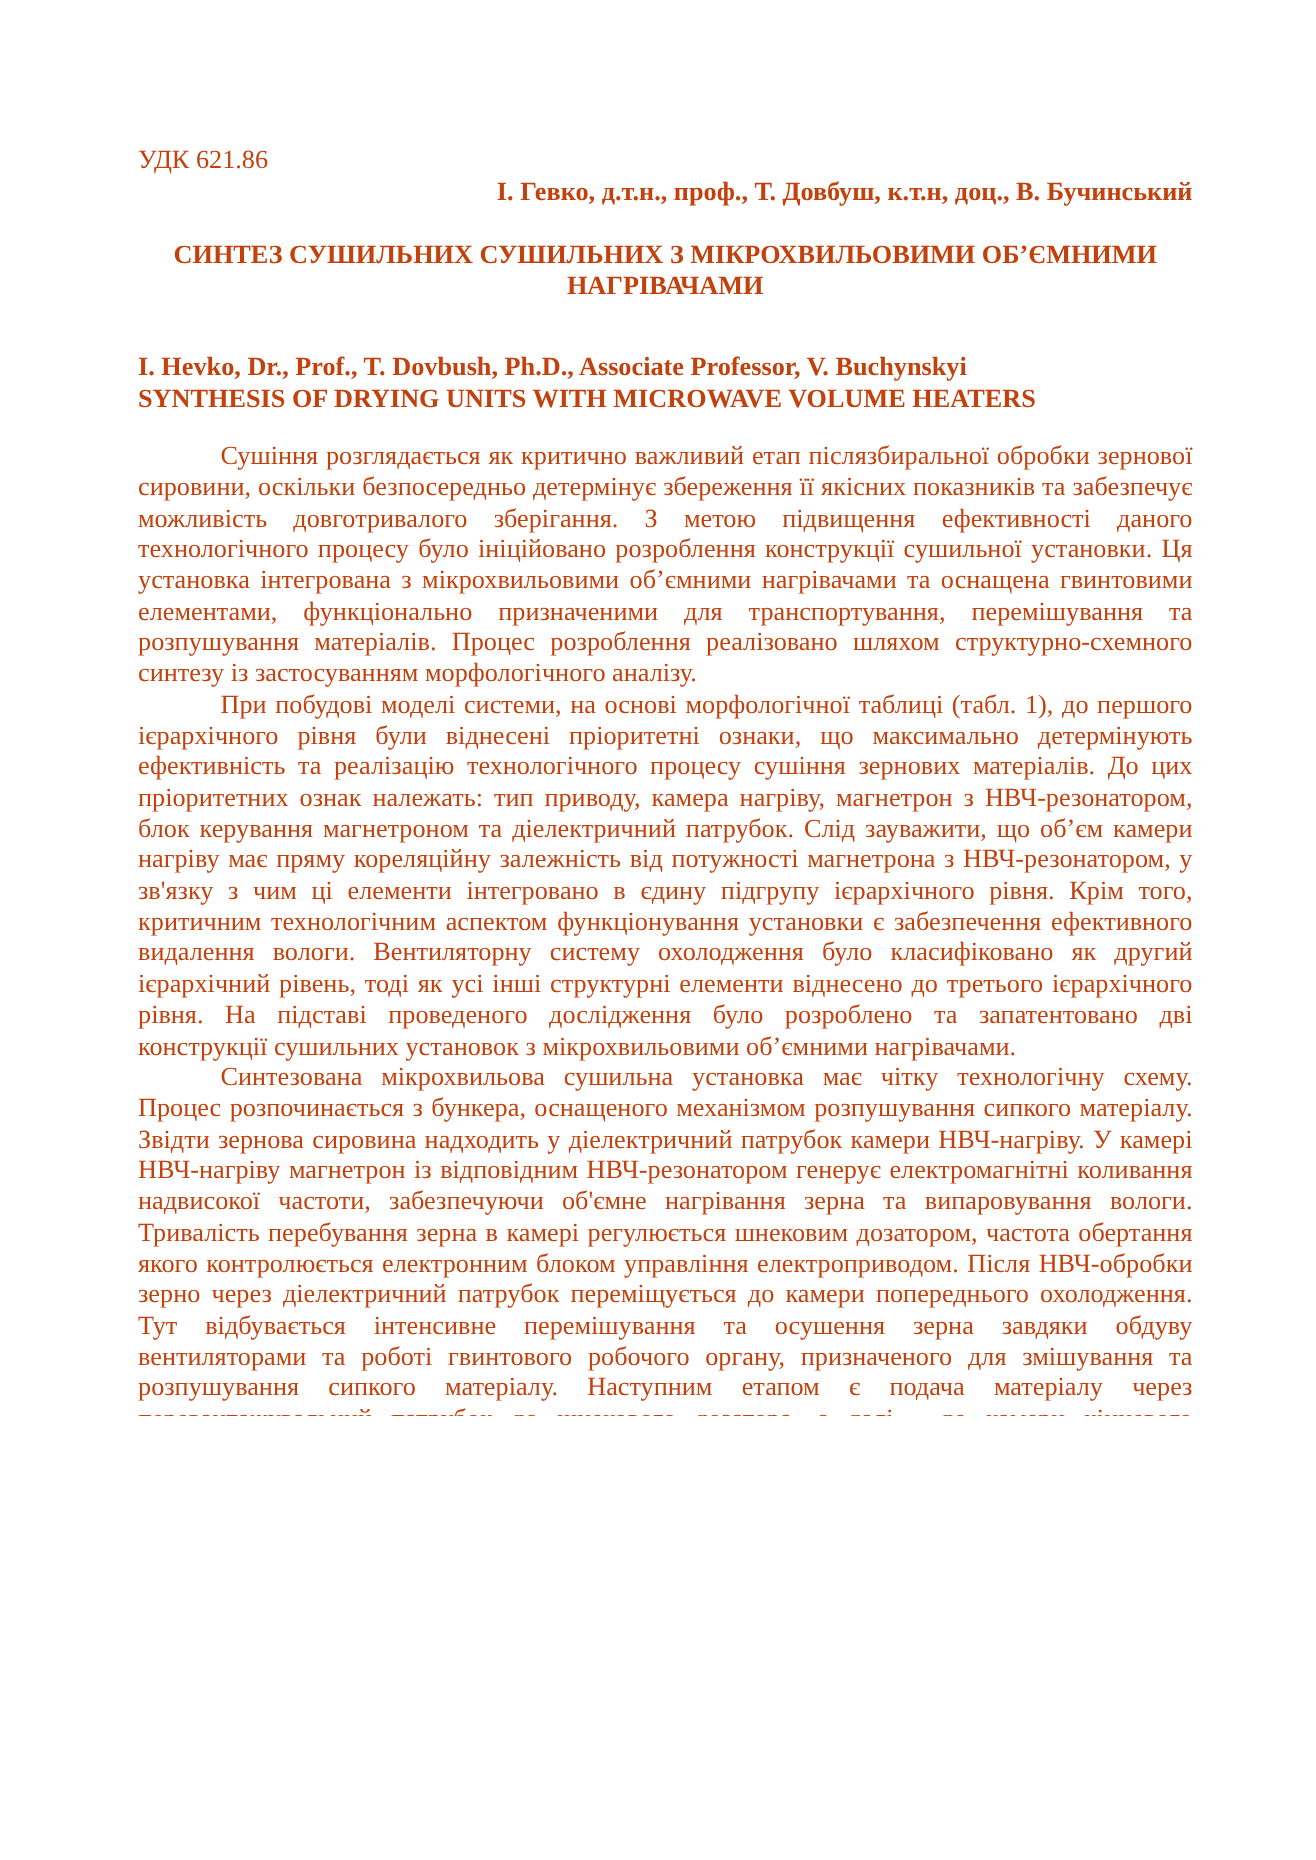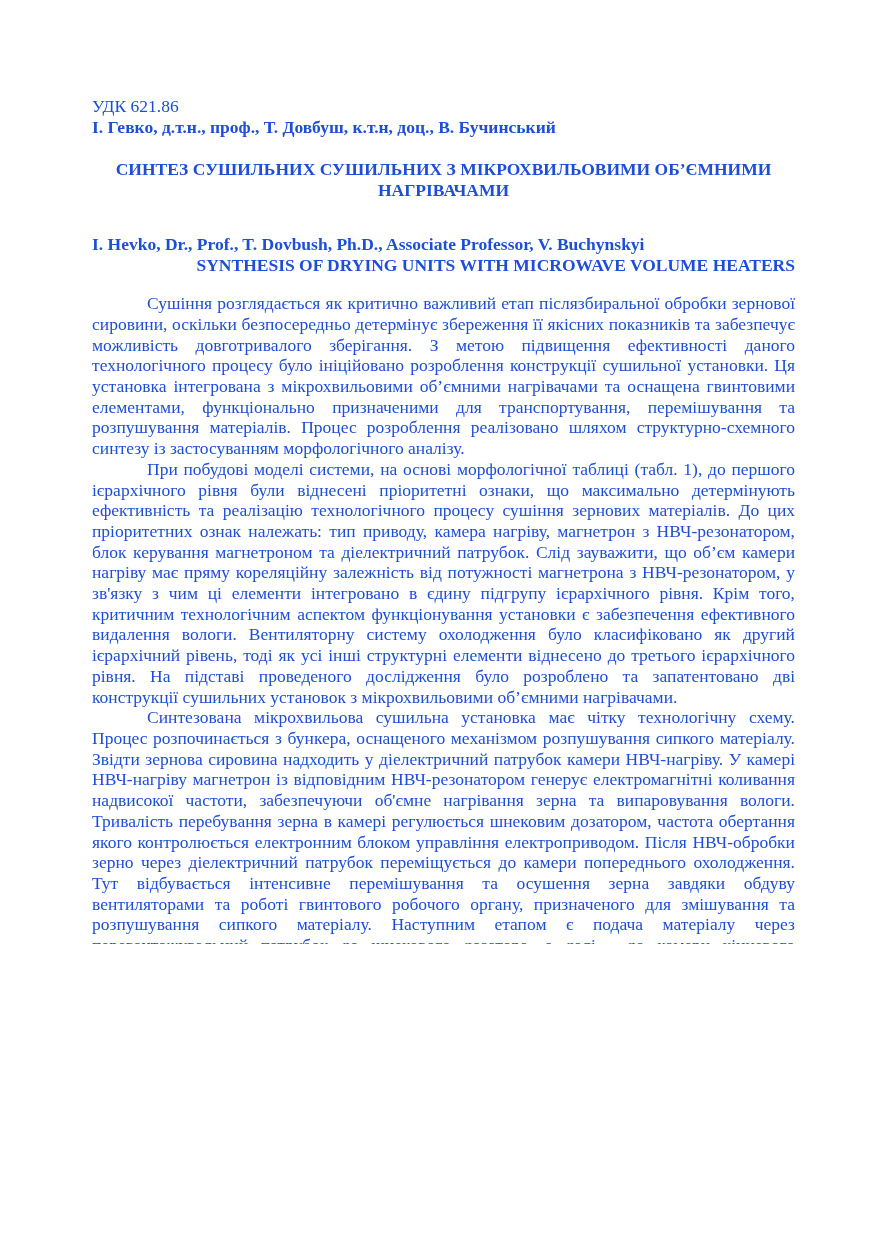--- a/index.html
+++ b/index.html
@@ -5,43 +5,43 @@
   html, body {
     margin: 0;
     padding: 0;
     background: #ffffff;
   }
   .page {
     position: relative;
     width: 877px;
     height: 944px;
     background: #ffffff;
-    color: #1d4ed8;
+    color: #c2410c;
     box-sizing: border-box;
     padding: 96px 82px 0 92px;
     font-family: "Liberation Serif", "DejaVu Serif", serif;
     font-size: 17.5px;
     line-height: 20.7px;
     overflow: hidden;
   }
   .hdr-line { margin: 0; }
-  .bold { font-weight: bold; }
+  .bold { font-weight: bold; text-align: right; }
   .title-ua {
     margin: 22px 0 0 0;
     font-weight: bold;
     text-align: center;
   }
   .authors-en {
     margin: 33px 0 0 0;
     font-weight: bold;
   }
   .title-en {
     margin: 0;
     font-weight: bold;
-    text-align: right;
+    text-align: left;
   }
   .body-text { margin-top: 18px; }
   .body-text p {
     margin: 0;
     text-align: justify;
     text-indent: 55px;
   }
   .page-number {
     position: absolute;
     top: 1163px;

